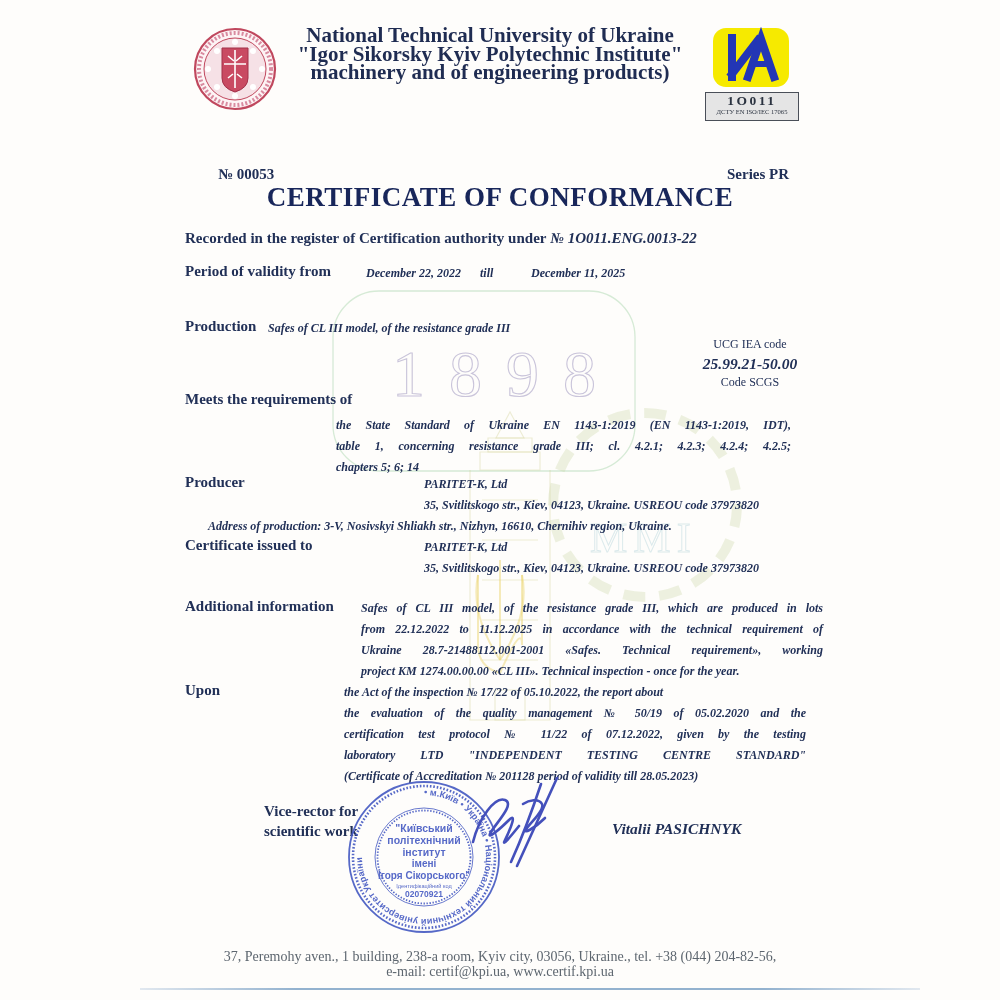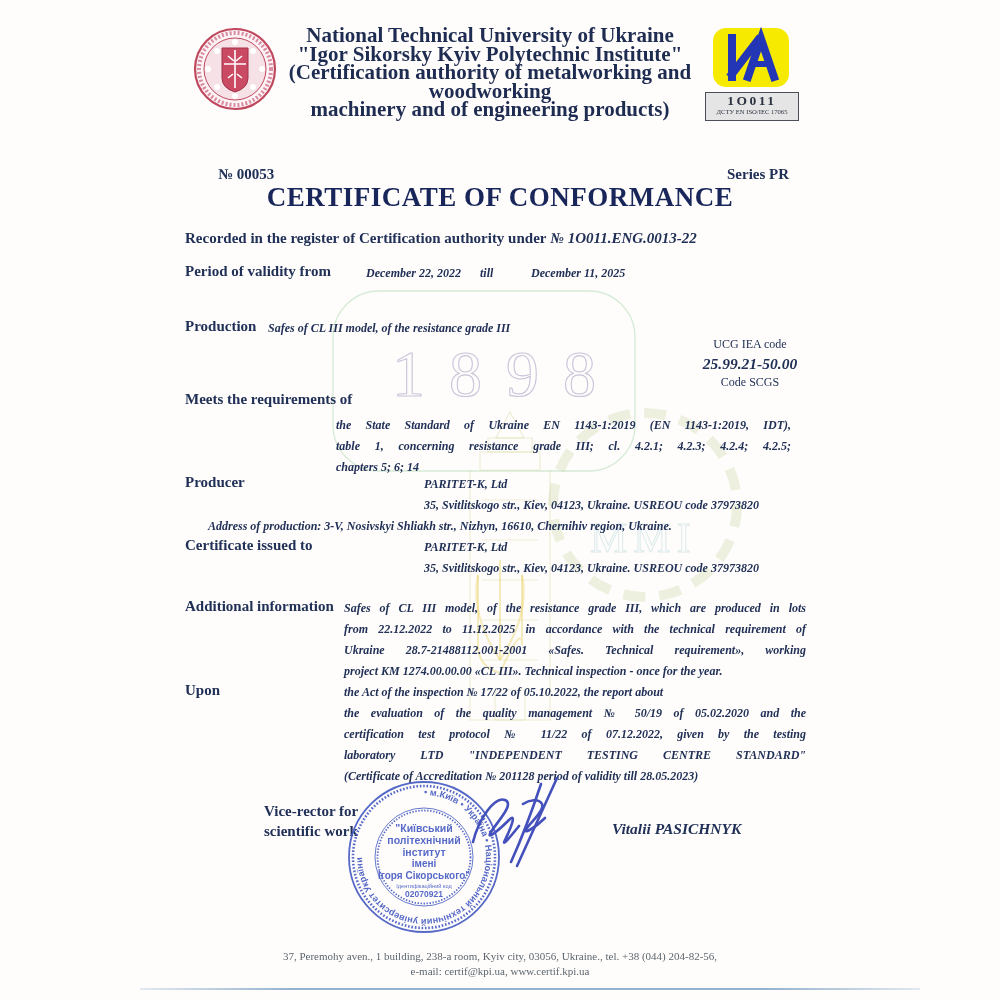--- a/index.html
+++ b/index.html
@@ -13,21 +13,21 @@
   .b{font-weight:bold;}
   .i{font-style:italic;}
   .fs15{font-size:15px;line-height:21px;}
   .fs12{font-size:12px;}
   .jl{text-align:justify;text-align-last:justify;}
   .ll{text-align:left;}
   .label{font-weight:bold;font-size:15px;}
   .val{font-weight:bold;font-style:italic;font-size:12px;line-height:21px;}
   #header-block{top:26px;left:240px;width:500px;font-size:21px;line-height:18.5px;font-weight:bold;text-align:center;color:#1f2c52;}
   #title{top:182px;left:190px;width:620px;font-size:27px;font-weight:bold;letter-spacing:0.5px;text-align:center;color:#18265a;}
-  #footer{top:949px;left:150px;width:700px;text-align:center;font-size:11px;line-height:15px;color:#5d666f;}
+  #footer{top:949px;left:150px;width:700px;text-align:center;font-size:14px;line-height:15px;color:#5d666f;}
   #bottom-rule{top:988px;left:140px;width:780px;height:2px;background:linear-gradient(to right,rgba(140,170,205,.25),#93b2cf 20%,#93b2cf 80%,rgba(140,170,205,.25));}
   .wm{pointer-events:none;}
   #content{position:absolute;inset:0;z-index:2;}
   #watermark{position:absolute;inset:0;z-index:1;}
 </style>
 </head>
 <body>
 
 <svg id="watermark" class="wm" width="1000" height="1000" viewBox="0 0 1000 1000" xmlns="http://www.w3.org/2000/svg">
   <rect x="333" y="291" width="302" height="180" rx="46" fill="none" stroke="rgba(140,200,145,0.35)" stroke-width="1.3"></rect>
@@ -67,21 +67,20 @@
     <path d="M30,22 h26 v30 q0,10 -13,14 q-13,-4 -13,-14 z" fill="#c94a62" stroke="#a23049" stroke-width="1"></path>
     <g stroke="#ffffff" stroke-width="1.6" fill="none">
       <path d="M43,24 v38 M32,38 h22"></path>
       <path d="M36,30 l6,5 M50,30 l-6,5 M36,52 l5,-4 M50,52 l-5,-4"></path>
     </g>
   </svg>
 
   <div id="header-block" class="abs">
     <div>National Technical University of Ukraine</div>
     <div>"Igor Sikorsky Kyiv Polytechnic Institute"</div>
-    <div>(Certification authority of metalworking and woodworking</div>
     <div>machinery and of engineering products)</div>
   </div>
 
   <svg class="abs" style="left:712px;top:27px;" width="78" height="61" viewBox="0 0 78 61" xmlns="http://www.w3.org/2000/svg">
     <rect x="1" y="1" width="76" height="59" rx="13" fill="#f6ea00"></rect>
     <g stroke="#2336b5" stroke-width="8" fill="none" stroke-linecap="square">
       <path d="M20,11 V50"></path>
       <path d="M20,47 L46,13"></path>
       <path d="M36,50 L49,12 L62,50"></path>
       <path d="M41,37 H57" stroke-width="6"></path>
@@ -128,21 +127,21 @@
   </div>
   <div class="abs val" style="left:208px;top:516px;width:660px;">Address of production: 3-V, Nosivskyi Shliakh str., Nizhyn, 16610, Chernihiv region, Ukraine.</div>
 
   <div class="abs label" style="left:185px;top:537px;">Certificate issued to</div>
   <div class="abs val" style="left:424px;top:537px;width:470px;">
     <div>PARITET-K, Ltd</div>
     <div>35, Svitlitskogo str., Kiev, 04123, Ukraine. USREOU code 37973820</div>
   </div>
 
   <div class="abs label" style="left:185px;top:598px;">Additional information</div>
-  <div class="abs val" style="left:344px;top:598px;width:462px;">
+  <div class="abs val" style="left:361px;top:598px;width:462px;">
     <div class="jl">Safes of CL III model, of the resistance grade III, which are produced in lots</div>
     <div class="jl">from 22.12.2022 to 11.12.2025 in accordance with the technical requirement of</div>
     <div class="jl">Ukraine 28.7-21488112.001-2001 «Safes. Technical requirement», working</div>
     <div class="ll">project KM 1274.00.00.00 «CL III». Technical inspection - once for the year.</div>
   </div>
 
   <div class="abs label" style="left:185px;top:682px;">Upon</div>
   <div class="abs val" style="left:344px;top:682px;width:462px;">
     <div class="ll">the Act of the inspection № 17/22 of 05.10.2022, the report about</div>
     <div class="jl">the evaluation of the quality management № 50/19 of 05.02.2020 and the</div>

